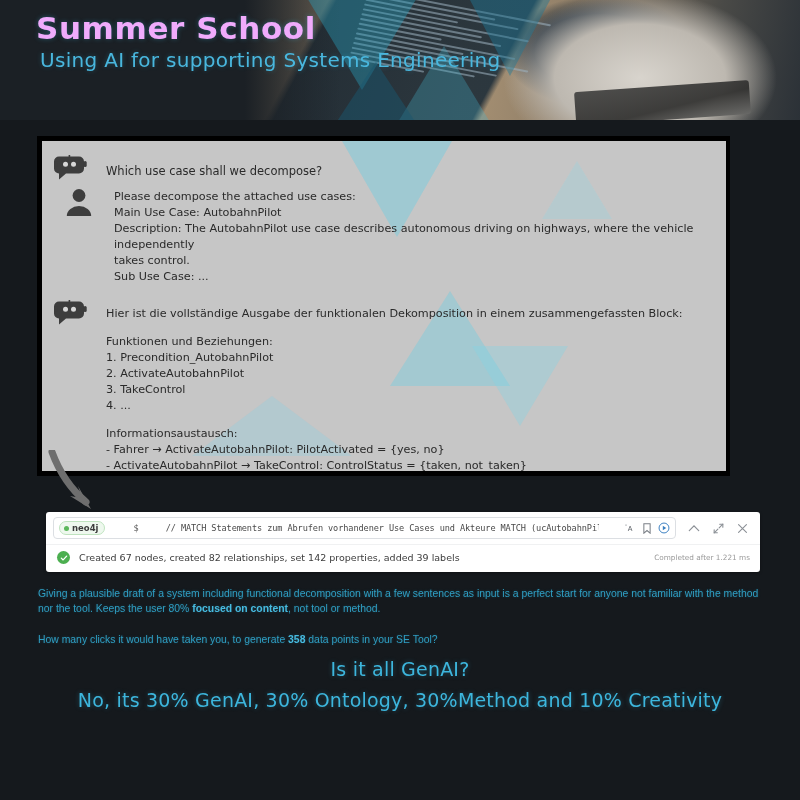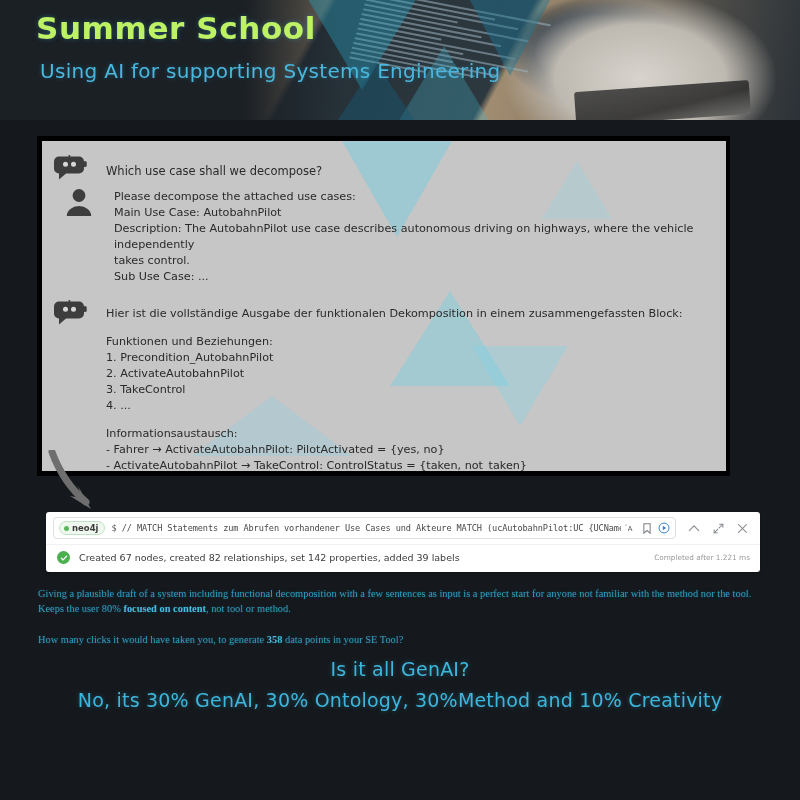--- a/index.html
+++ b/index.html
@@ -90,31 +90,31 @@
     border-left: 46px solid transparent;
     border-right: 46px solid transparent;
     border-bottom: 70px solid rgba(25,85,110,.50);
     width: 0; height: 0;
   }
   .hdr-text { position: absolute; left: 36px; top: 10px; z-index: 6; }
   .hdr-title {
     font-family: "DejaVu Sans", sans-serif;
     font-size: 31px;
     font-weight: bold;
-    color: #bef264;
+    color: #f0abfc;
     letter-spacing: .6px;
     line-height: 1.18;
     text-shadow: 0 0 5px rgba(60,190,230,.35);
   }
   .hdr-sub {
     font-family: "DejaVu Sans", sans-serif;
     font-size: 20px;
     color: #49b7de;
     letter-spacing: .3px;
-    margin-top: 12px;
+    margin-top: 1px;
     margin-left: 4px;
     text-shadow: 0 0 5px rgba(60,190,230,.3);
   }
   .hdr-sub2 {
     font-family: "DejaVu Sans", sans-serif;
     font-size: 12.5px;
     color: #56c2e2;
     letter-spacing: .2px;
     margin-top: 10px;
     margin-left: 6px;
@@ -210,20 +210,21 @@
   .neo-editor {
     flex: 1;
     display: flex;
     align-items: center;
     border: 1px solid #dcdfe3;
     border-radius: 4px;
     background: #fff;
     padding: 3px 5px 3px 5px;
     height: 22px;
     overflow: hidden;
+    gap: 22px;
   }
   .neo-badge {
     display: inline-flex;
     align-items: center;
     gap: 3px;
     border: 1px solid #bfe3bf;
     background: #eef8ee;
     border-radius: 9px;
     padding: 1px 6px 1px 4px;
     font-size: 8.5px;
@@ -278,21 +279,21 @@
     font-family: "DejaVu Sans", sans-serif;
     font-size: 7.3px;
     color: #9a9a9a;
   }
 
   
   .body-text {
     position: absolute;
     left: 38px; top: 586px;
     width: 724px;
-    font-family: Liberation Serif, serif;
+    font-family: Liberation Sans, sans-serif;
     font-size: 10.4px;
     line-height: 1.46;
     color: #2f9fc4;
     text-shadow: 0 0 3px rgba(50,170,210,.25);
   }
   .body-text b { color: #47bbe0; font-weight: bold; }
   .p2 { margin-top: 16px; }
 
   .tagline {
     position: absolute;

